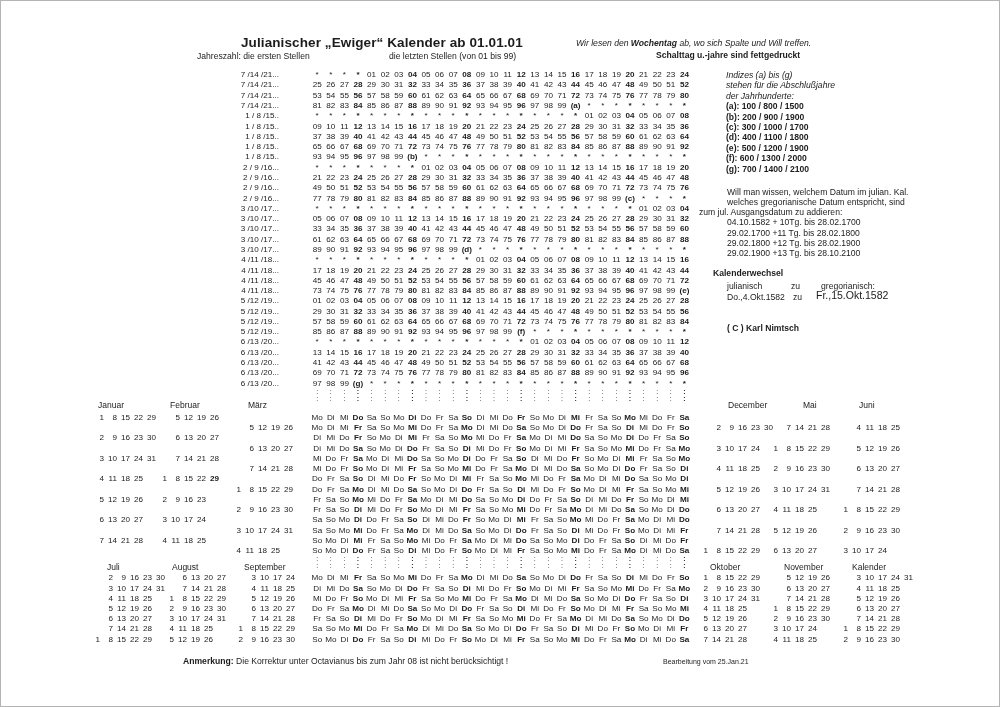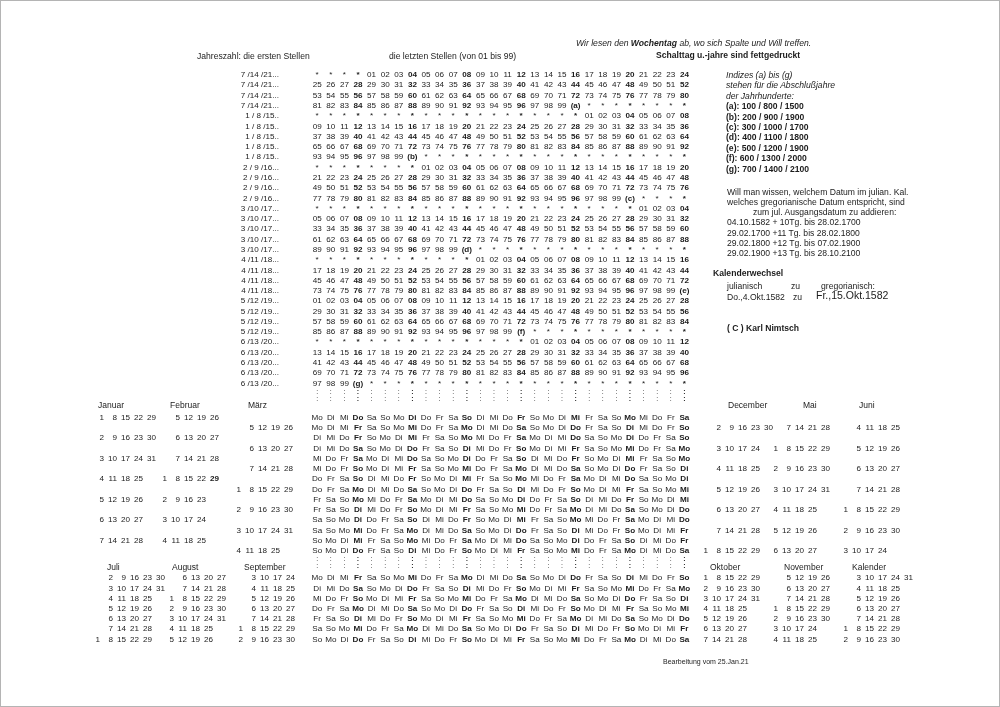--- a/index.html
+++ b/index.html
@@ -16,35 +16,37 @@
   .cell{position:absolute;text-align:center;font-size:8.1px;line-height:9px;white-space:nowrap;}
   .mcell{position:absolute;text-align:right;font-size:8.1px;line-height:9px;white-space:nowrap;}
   .lbl{position:absolute;text-align:right;font-size:8.1px;line-height:9px;white-space:nowrap;}
   .hdr{position:absolute;font-size:8.5px;line-height:9px;white-space:nowrap;}
   .dots{font-size:7px;line-height:7px;}
 </style>
 </head>
 <body>
 
 <div id="page">
+  <div class="abs title b" style="left:240px;top:34px">Julianischer „Ewiger“ Kalender ab 01.01.01</div>
   <div class="abs note" style="left:196px;top:50px">Jahreszahl: die ersten Stellen</div>
   <div class="abs note" style="left:388px;top:50px">die letzten Stellen (von 01 bis 99)</div>
   <div class="abs note i" style="left:575px;top:37px"><span>Wir lesen den </span><span class="b">Wochentag</span><span> ab, wo sich Spalte und Will treffen.</span></div>
   <div class="abs note b" style="left:655px;top:49px">Schalttag u.-jahre sind fettgedruckt</div>
 
   <div class="abs note b" style="left:712px;top:267px">Kalenderwechsel</div>
   <div class="abs note" style="left:726px;top:280px">julianisch</div>
   <div class="abs note" style="left:790px;top:280px">zu</div>
   <div class="abs note" style="left:820px;top:280px">gregorianisch:</div>
   <div class="abs note" style="left:726px;top:291px">Do.,4.Okt.1582</div>
   <div class="abs note" style="left:792px;top:291px">zu</div>
   <div class="abs big" style="left:815px;top:288px">Fr.,15.Okt.1582</div>
 
   <div class="abs note b" style="left:726px;top:322px">( C ) Karl Nimtsch</div>
 
+  <div class="abs note" style="left:182px;top:655px"><span class="b">Anmerkung:</span><span> Die Korrektur unter Octavianus bis zum Jahr 08 ist nicht berücksichtigt !</span></div>
   <div class="abs small" style="left:662px;top:657px">Bearbeitung vom 25.Jan.21</div>
 <span class="lbl" style="left: 196px; top: 69.2px; width: 82px;">7 /14 /21...</span>
     <span class="cell" style="left: 309.4px; top: 69.2px; width: 13.6px;">*</span>
     <span class="cell" style="left: 323px; top: 69.2px; width: 13.6px;">*</span>
     <span class="cell" style="left: 336.6px; top: 69.2px; width: 13.6px;">*</span>
     <span class="cell b" style="left: 350.2px; top: 69.2px; width: 13.6px;">*</span>
     <span class="cell" style="left: 363.8px; top: 69.2px; width: 13.6px;">01</span>
     <span class="cell" style="left: 377.4px; top: 69.2px; width: 13.6px;">02</span>
     <span class="cell" style="left: 391px; top: 69.2px; width: 13.6px;">03</span>
     <span class="cell b" style="left: 404.6px; top: 69.2px; width: 13.6px;">04</span>
@@ -2021,18 +2023,18 @@
     <span class="abs note i" style="left: 725px; top: 89.8px;">der Jahrhunderte:</span>
     <span class="abs note b" style="left: 725px; top: 100.2px;">(a): 100 / 800 / 1500</span>
     <span class="abs note b" style="left: 725px; top: 110.6px;">(b): 200 / 900 / 1900</span>
     <span class="abs note b" style="left: 725px; top: 121px;">(c): 300 / 1000 / 1700</span>
     <span class="abs note b" style="left: 725px; top: 131.4px;">(d): 400 / 1100 / 1800</span>
     <span class="abs note b" style="left: 725px; top: 141.8px;">(e): 500 / 1200 / 1900</span>
     <span class="abs note b" style="left: 725px; top: 152.2px;">(f): 600 / 1300 / 2000</span>
     <span class="abs note b" style="left: 725px; top: 162.6px;">(g): 700 / 1400 / 2100</span>
     <span class="abs note" style="left: 726px; top: 185.7px;">Will man wissen, welchem Datum im julian. Kal.</span>
     <span class="abs note" style="left: 726px; top: 195.9px;">welches gregorianische Datum entspricht, sind</span>
-    <span class="abs note" style="left: 752px; top: 206.1px;">zum jul. Ausgangsdatum zu addieren:</span>
+    <span class="abs note" style="left: 698px; top: 206.1px;">zum jul. Ausgangsdatum zu addieren:</span>
     <span class="abs note" style="left: 726px; top: 216.3px;">04.10.1582 + 10Tg. bis 28.02.1700</span>
     <span class="abs note" style="left: 726px; top: 226.5px;">29.02.1700 +11 Tg. bis 28.02.1800</span>
-    <span class="abs note" style="left: 726px; top: 236.7px;">29.02.1800 +12 Tg. bis 07.02.1900</span>
+    <span class="abs note" style="left: 726px; top: 236.7px;">29.02.1800 +12 Tg. bis 28.02.1900</span>
     <span class="abs note" style="left: 726px; top: 246.9px;">29.02.1900 +13 Tg. bis 28.10.2100</span>
   </div>
 
 </body></html>

